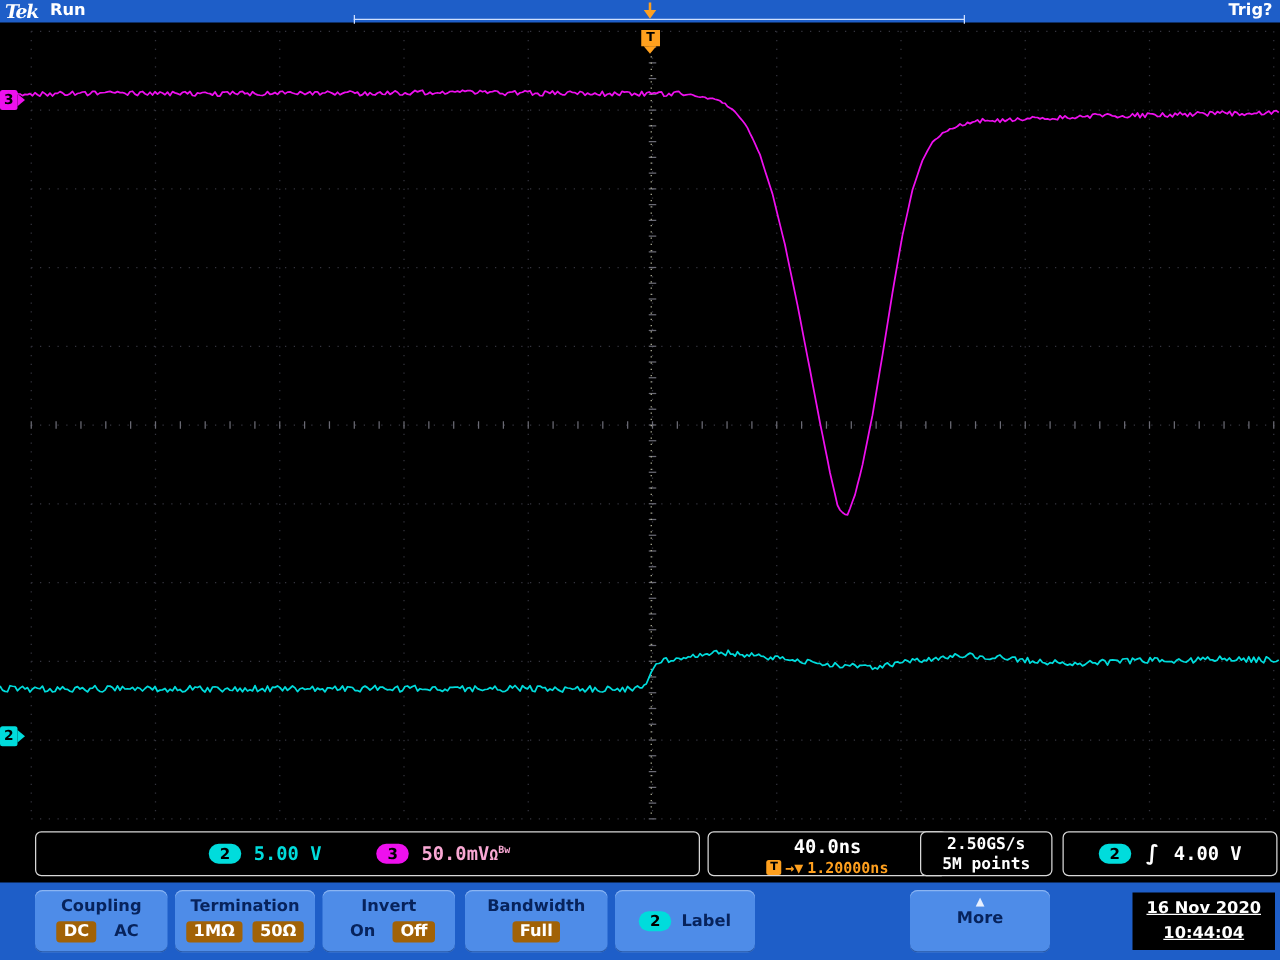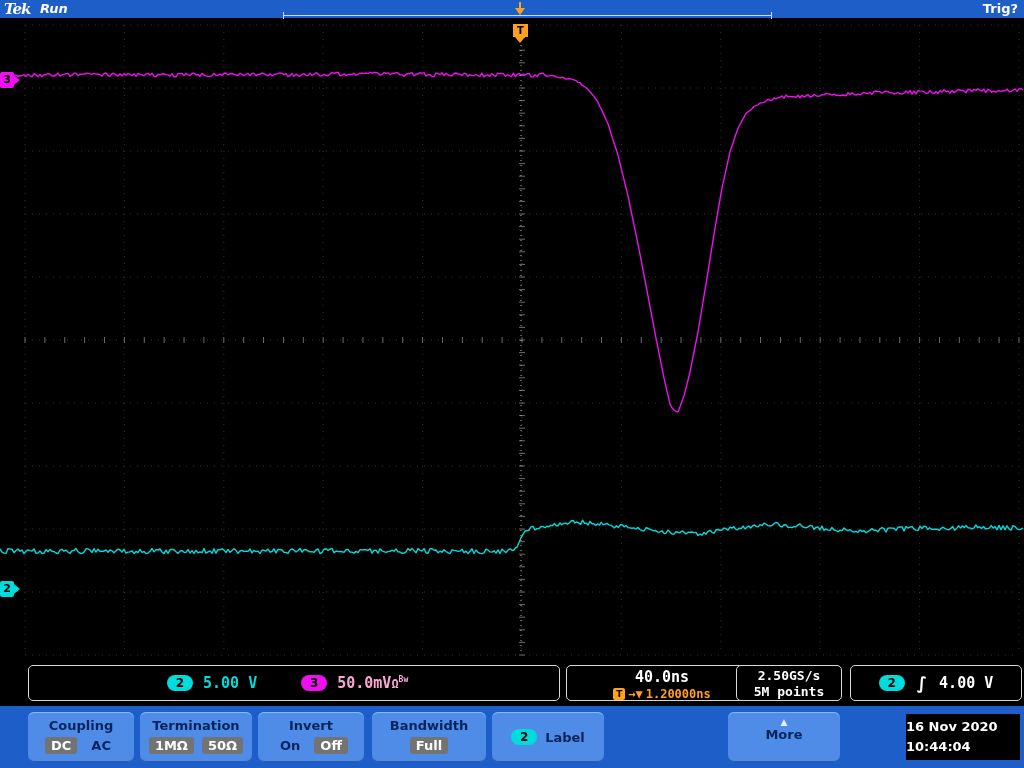--- a/index.html
+++ b/index.html
@@ -2,21 +2,21 @@
 <html><head>
 <meta charset="utf-8">
 <style>
   html,body{margin:0;padding:0;}
   body{width:1024px;height:768px;position:relative;overflow:hidden;background:#000;
        font-family:"DejaVu Sans",sans-serif;}
 
   
   .topbar{position:absolute;left:0;top:0;width:1024px;height:18px;background:#1e5ec8;z-index:4;}
   .tek{position:absolute;left:4px;top:0;color:#fff;font:italic bold 15px "DejaVu Serif",serif;letter-spacing:-1px;}
-  .run{position:absolute;left:40px;top:1px;color:#fff;font-weight:bold;font-size:13px;font-style:italic;}
+  .run{position:absolute;left:40px;top:1px;color:#fff;font-weight:bold;font-size:13px;}
   .trigq{position:absolute;right:6px;top:1px;color:#fff;font-weight:bold;font-size:13px;}
   .ovline{position:absolute;top:15px;height:1px;background:#cfe0ff;}
   .ovline::before,.ovline::after{content:"";position:absolute;top:-3px;width:1px;height:7px;background:#cfe0ff;}
   .ovline::before{left:0;} .ovline::after{right:0;}
 
   .trig-arrow{position:absolute;top:2px;z-index:6;}
   .trig-arrow .stem{display:block;width:2px;height:6px;background:#ffa01e;margin:0 auto;}
   .trig-arrow .tip{display:block;width:0;height:0;border-left:5px solid transparent;border-right:5px solid transparent;border-top:7px solid #ffa01e;}
   .trig-box{position:absolute;top:24px;width:15px;height:13px;background:#ffa01e;color:#000;
             font:bold 10px/13px "DejaVu Sans",sans-serif;text-align:center;z-index:6;}
@@ -58,30 +58,30 @@
   .lvl{font:bold 15px "DejaVu Sans Mono",monospace;}
 
   
   .menubar{position:absolute;left:0;top:706px;width:1024px;height:66px;background:#1e5ec8;}
   .mbtn{position:absolute;top:6px;height:50px;background:#4e8ce8;border-radius:6px;
         color:#07235c;text-align:center;font:bold 13px "DejaVu Sans",sans-serif;
         box-shadow:inset 0 1px 0 #8ab4f2, inset 0 -1px 0 #2a5aa8;box-sizing:border-box;}
   .mtitle{margin-top:6px;}
   .mopts{display:flex;justify-content:center;gap:8px;margin-top:4px;}
   .opt{padding:1px 6px;border-radius:3px;}
-  .opt.sel{background:#737373;color:#fff;}
+  .opt.sel{background:#a16207;color:#fff;}
   .btn-coupling{left:28px;width:106px;}
   .btn-term{left:140px;width:112px;}
   .btn-invert{left:258px;width:106px;}
   .btn-bw{left:372px;width:114px;}
   .btn-label{left:492px;width:112px;display:flex;align-items:center;justify-content:center;gap:8px;}
   .btn-more{left:728px;width:112px;}
   .mtri{color:#e8f0ff;font-size:9px;margin-top:5px;line-height:10px;}
   .datebox{position:absolute;left:906px;top:8px;width:114px;height:46px;background:#000;color:#fff;
-           font:bold 13px/20px "DejaVu Sans",sans-serif;text-align:left;padding-top:3px;box-sizing:border-box;}
+           font:bold 13px/20px "DejaVu Sans",sans-serif;text-align:center;padding-top:3px;box-sizing:border-box;text-decoration:underline;}
 </style>
 </head>
 <body>
 
 <div class="topbar">
   <span class="tek">Tek</span>
   <span class="run">Run</span>
   <div class="ovline" style="left: 283px; width: 489px;"></div>
   <span class="trigq">Trig?</span>
 </div>

